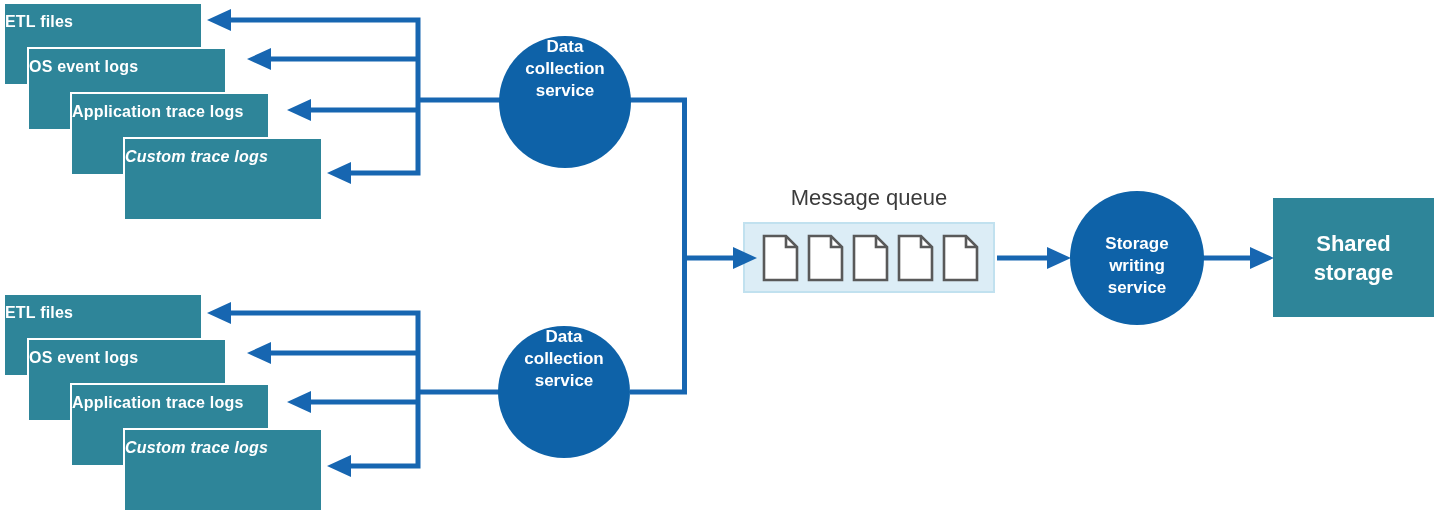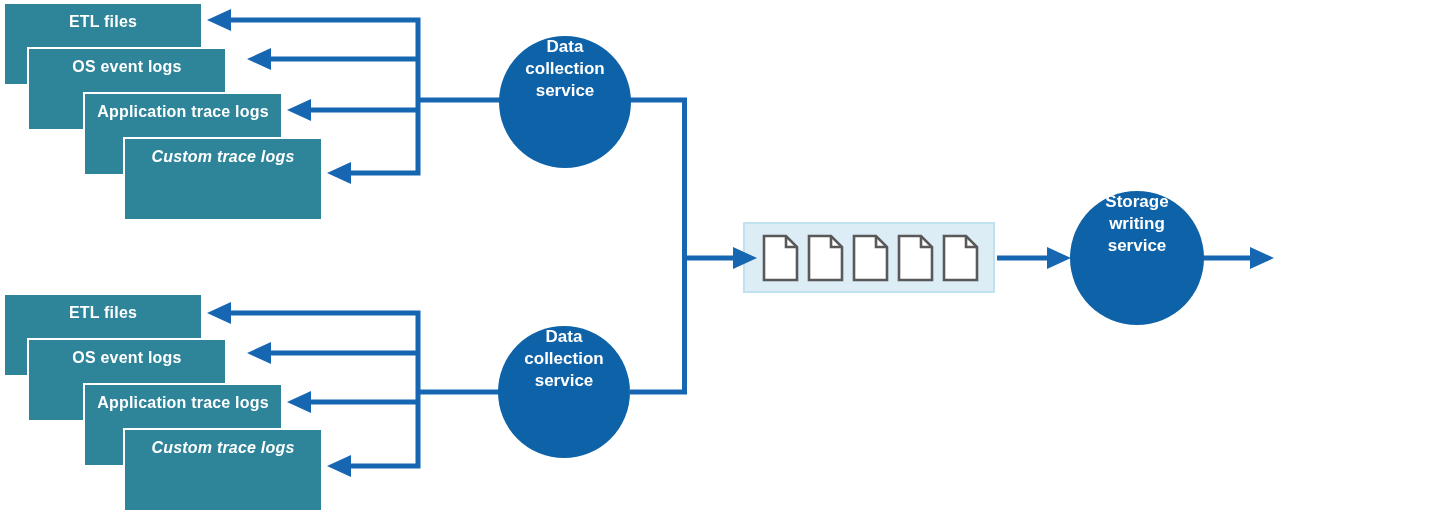--- a/index.html
+++ b/index.html
@@ -16,28 +16,28 @@
   .source-box {
     position: absolute;
     width: 200px;
     height: 84px;
     box-sizing: border-box;
     background: #2E8599;
     border: 2px solid #ffffff;
     color: #ffffff;
     font-size: 16px;
     font-weight: 700;
-    text-align: center;
+    text-align: left;
     padding-top: 9px;
     white-space: nowrap;
     letter-spacing: 0.2px;
   }
   .pos-b1 { left: 3px;   top: 2px; }
   .pos-b2 { left: 27px;  top: 47px; }
-  .pos-b3 { left: 83px;  top: 92px; }
+  .pos-b3 { left: 70px;  top: 92px; }
   .pos-b4 { left: 123px; top: 137px; font-style: italic; }
 
   .stack { position: absolute; left: 0; width: 330px; height: 225px; }
   .stack-top    { top: 0; }
   .stack-bottom { top: 291px; }
 
   
   .service-circle {
     position: absolute;
     width: 132px;
@@ -50,21 +50,21 @@
     justify-content: center;
     text-align: center;
     font-size: 17px;
     font-weight: 700;
     line-height: 22px;
   }
   .service-circle .lbl { width: 104px; }
   .circle-dcs-top    { left: 499px;  top: 36px; }
   .circle-dcs-bottom { left: 498px;  top: 326px; }
   .circle-storage    { left: 1070px; top: 191px; width: 134px; height: 134px; }
-  .circle-storage .lbl { width: 92px; }
+  .circle-storage .lbl { width: 92px; margin-top: 42px; }
 
   
   .queue-title {
     position: absolute;
     left: 743px; top: 185px; width: 252px;
     text-align: center;
     color: #3B3B3B;
     font-size: 22px;
     font-weight: 400;
   }
@@ -136,20 +136,21 @@
       <span>OS event logs</span>
     </div>
     <div class="source-box pos-b3">
       <span>Application trace logs</span>
     </div>
     <div class="source-box pos-b4">
       <span>Custom trace logs</span>
     </div>
   </div>
 
+  <div class="queue-title">Message queue</div>
   <div class="queue-box">
     <svg class="doc-icon" width="37" height="48" viewBox="0 0 37 48">
       <path d="M2 2 H24 L35 13 V46 H2 Z" fill="#ffffff" stroke="#595959" stroke-width="2.6"></path>
       <path d="M24 2 V13 H35" fill="none" stroke="#595959" stroke-width="2.6"></path>
     </svg>
     <svg class="doc-icon" width="37" height="48" viewBox="0 0 37 48">
       <path d="M2 2 H24 L35 13 V46 H2 Z" fill="#ffffff" stroke="#595959" stroke-width="2.6"></path>
       <path d="M24 2 V13 H35" fill="none" stroke="#595959" stroke-width="2.6"></path>
     </svg>
     <svg class="doc-icon" width="37" height="48" viewBox="0 0 37 48">
@@ -159,20 +160,23 @@
     <svg class="doc-icon" width="37" height="48" viewBox="0 0 37 48">
       <path d="M2 2 H24 L35 13 V46 H2 Z" fill="#ffffff" stroke="#595959" stroke-width="2.6"></path>
       <path d="M24 2 V13 H35" fill="none" stroke="#595959" stroke-width="2.6"></path>
     </svg>
     <svg class="doc-icon" width="37" height="48" viewBox="0 0 37 48">
       <path d="M2 2 H24 L35 13 V46 H2 Z" fill="#ffffff" stroke="#595959" stroke-width="2.6"></path>
       <path d="M24 2 V13 H35" fill="none" stroke="#595959" stroke-width="2.6"></path>
     </svg>
   </div>
 
+  <div class="shared-storage">
+    <span class="lbl">Shared storage</span>
+  </div>
 
   <svg class="connectors" width="1435" height="516" viewBox="0 0 1435 516">
 
     <g>
       <path d="M231 20 H418 V173 H351"></path>
       <path d="M418 59 H271"></path>
       <path d="M418 110 H311"></path>
       <path d="M418 100 H501"></path>
       <polygon points="207,20 231,9 231,31"></polygon>
       <polygon points="247,59 271,48 271,70"></polygon>

